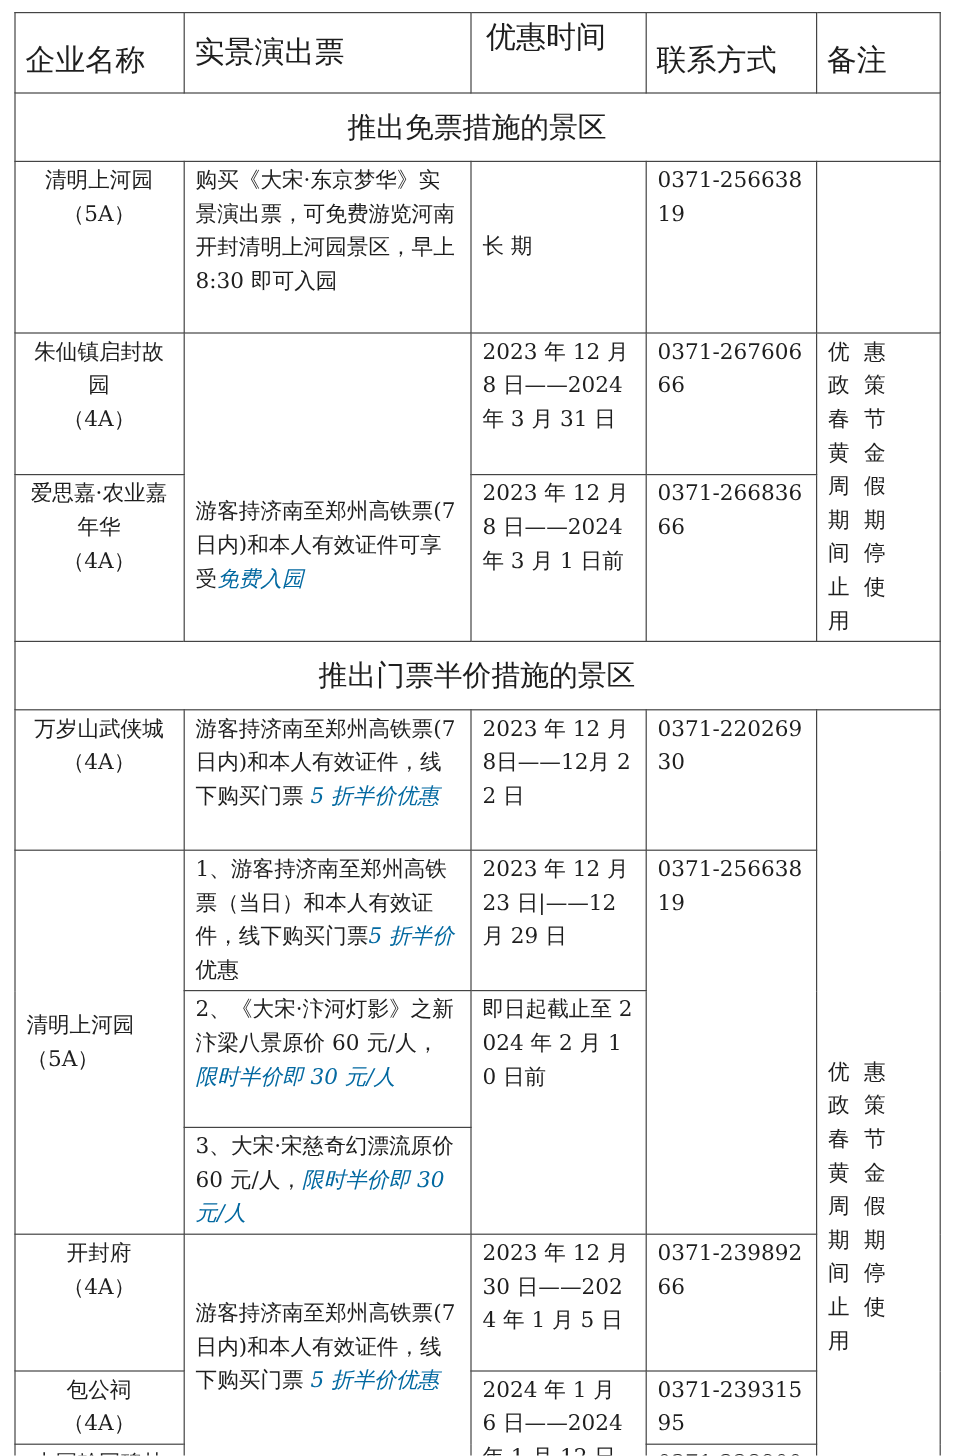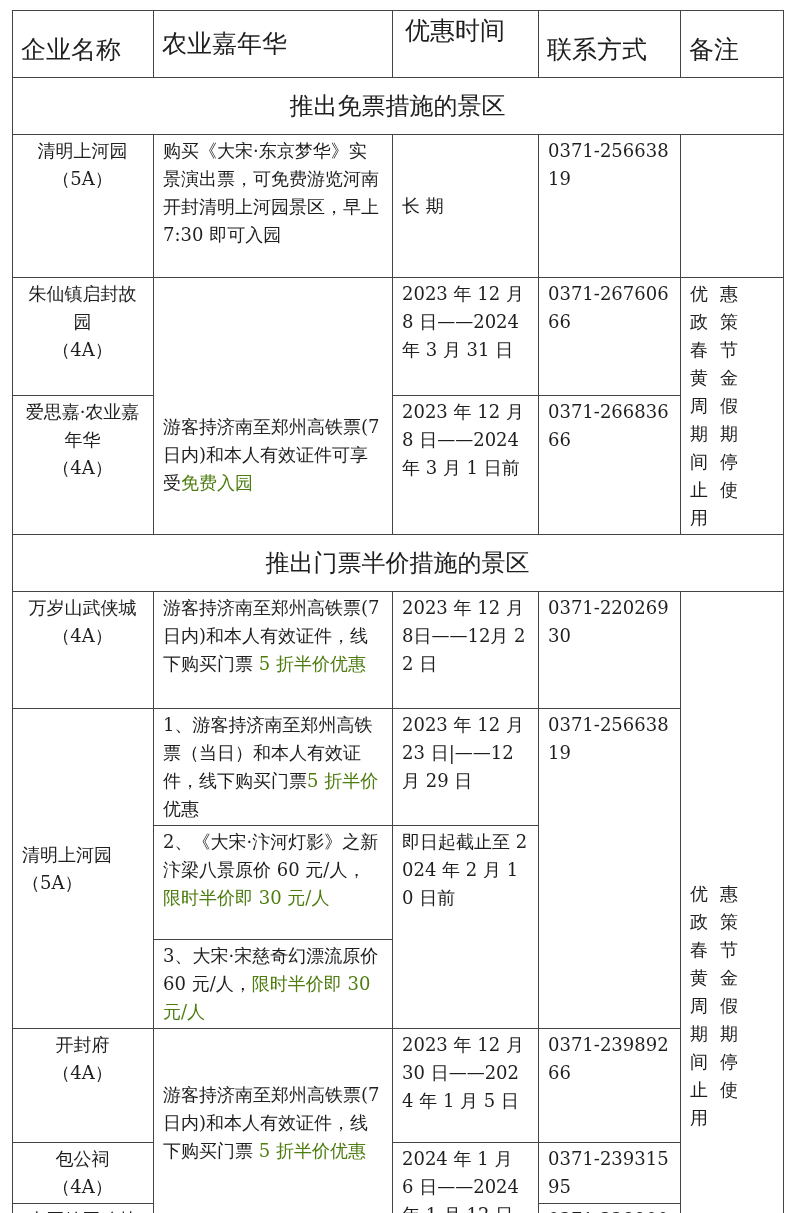--- a/index.html
+++ b/index.html
@@ -9,56 +9,56 @@
          border-collapse: collapse; table-layout: fixed; }
   .tbl td { border: 1.5px solid #444; vertical-align: top; padding: 2px 10px 2px 9px;
             font-size: 18px; line-height: 28px; word-break: break-all; }
   .hdr td { font-family: "DejaVu Sans", "Liberation Sans", sans-serif; font-size: 25px;
             height: 54px; vertical-align: middle; padding: 0 8px; }
   .hdr td.h1 { padding-top: 12px; }
   .hdr td.h3 { vertical-align: top; padding-top: 6px; padding-left: 12px; }
   .sec td { font-family: "DejaVu Sans", "Liberation Sans", sans-serif; font-size: 24px;
             text-align: center; vertical-align: middle; height: 52px; }
   .name { text-align: center; margin-top: 16px; }
-  .red { color: #4d7c0f; }
+  .red { color: #0369a1; font-style: italic; }
   .center { text-align: left; vertical-align: middle !important; }
   .remark { letter-spacing: 12px; line-height: 28px; }
   .remark-bottom { vertical-align: top; padding-top: 288px !important; }
 </style>
 </head>
 <body>
 
 <table class="tbl">
   <colgroup>
     <col style="width:141px">
       <col style="width:239px">
       <col style="width:146px">
       <col style="width:142px">
       <col style="width:103px">
   </colgroup>
 
   <tbody>
       <tr class="hdr">
     <td class="h1">企业名称</td>
-    <td>农业嘉年华</td>
+    <td>实景演出票</td>
     <td class="h3">优惠时间</td>
     <td class="h1">联系方式</td>
     <td class="h1">备注</td>
   </tr>
 
   <tr class="sec">
     <td colspan="5">推出免票措施的景区</td>
   </tr>
 
   <tr style="height:143px">
     <td class="name">
       <div>清明上河园</div>
       <div>（5A）</div>
     </td>
-    <td>购买《大宋·东京梦华》实景演出票，可免费游览河南开封清明上河园景区，早上 7:30 即可入园</td>
+    <td>购买《大宋·东京梦华》实景演出票，可免费游览河南开封清明上河园景区，早上 8:30 即可入园</td>
     <td class="center">长 期</td>
     <td>0371-25663819</td>
     <td></td>
   </tr>
 
   <tr style="height:85px">
     <td class="name">
       <div>朱仙镇启封故园</div>
       <div>（4A）</div>
     </td>

